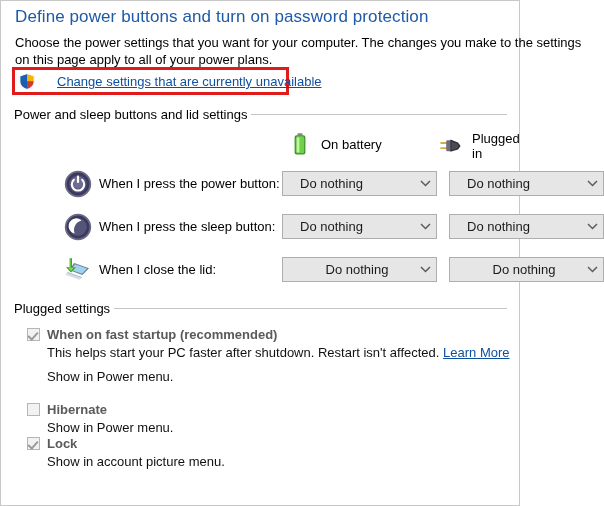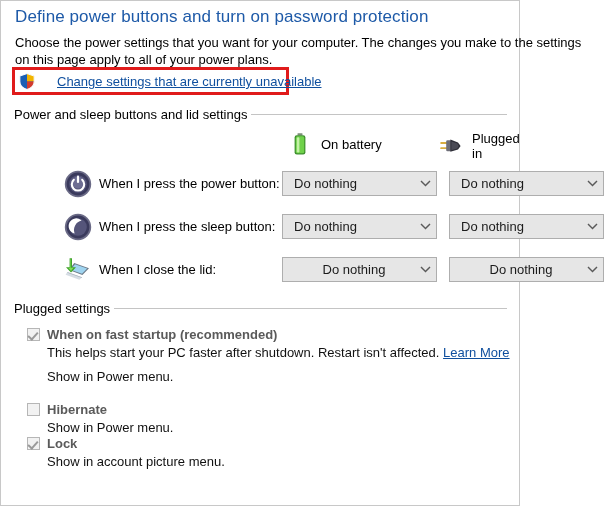--- a/index.html
+++ b/index.html
@@ -149,21 +149,21 @@
     background: #e6e6e6;
     display: flex;
     align-items: center;
     cursor: default;
   }
   .combo.c1 { left: 245px; }
   .combo.c2 { left: 412px; }
   .combo .ctext {
     font-size: 13px;
     color: #1b1b1b;
-    padding-left: 11px;
+    padding-left: 17px;
     white-space: nowrap;
     flex: 1 1 auto;
     overflow: hidden;
   }
   .combo .chev {
     width: 22px;
     height: 23px;
     flex: none;
     display: flex;
     align-items: center;

